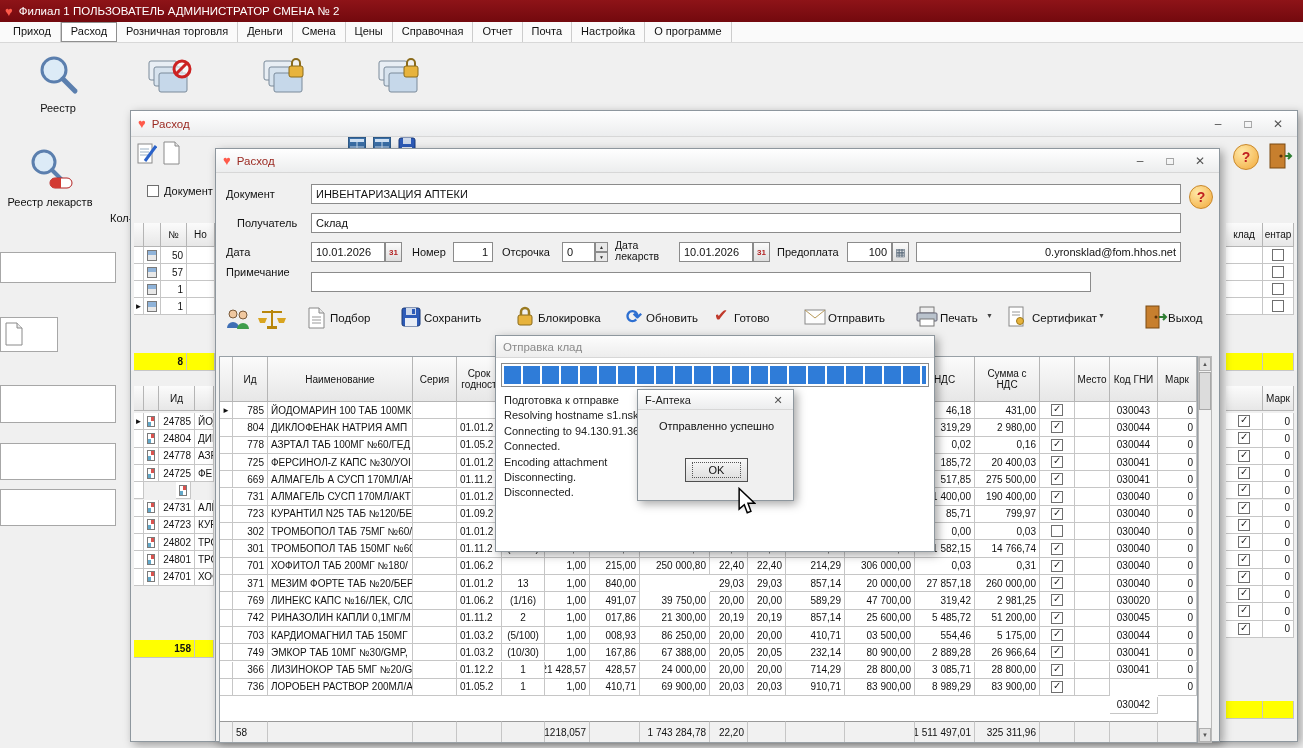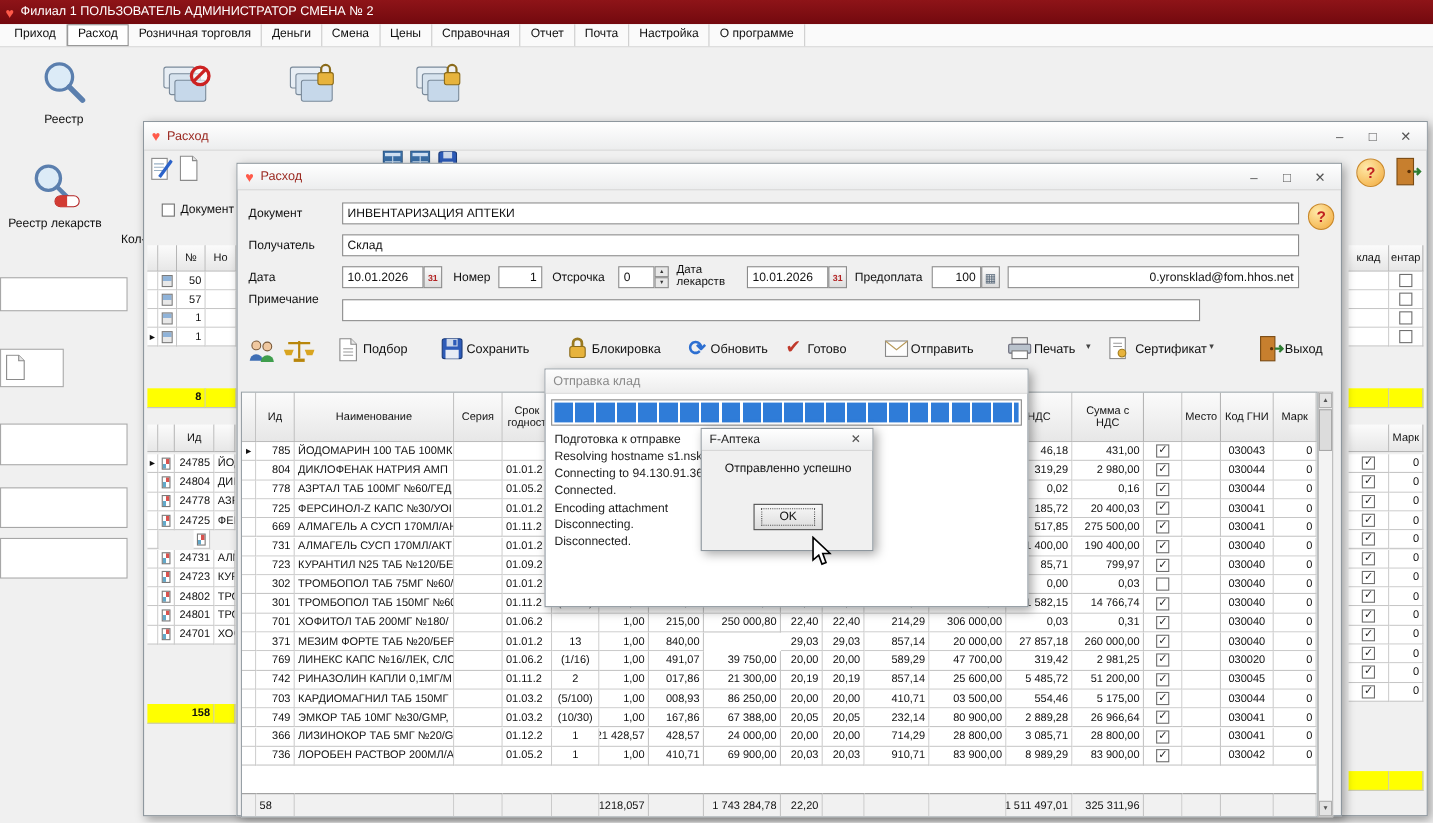--- a/index.html
+++ b/index.html
@@ -514,21 +514,21 @@
       <span class="wbtn g-close"></span>
     </span>
   </div>
   <span class="helpbtn" style="left:973px;top:36px;width:24px;height:24px;"></span>
 
   <span class="lbl" style="left:10px;top:39px;">Документ</span>
   <div class="tb" style="left:95px;top:35px;width:870px;">
       <span>ИНВЕНТАРИЗАЦИЯ АПТЕКИ</span>
     </div>
 
-  <span class="lbl" style="left:10px;top:68px;">Получатель</span>
+  <span class="lbl" style="left:21px;top:68px;">Получатель</span>
   <div class="tb" style="left:95px;top:64px;width:870px;">
       <span>Склад</span>
     </div>
 
   <span class="lbl" style="left:10px;top:97px;">Дата</span>
   <div class="tb" style="left:95px;top:93px;width:74px;">
       <span>10.01.2026</span>
     </div>
   <div class="minibtn" style="left:169px;top:93px;">
       <span class="cal">31</span>
@@ -1062,21 +1062,21 @@
         <div class="cell" style="width: 38px; height: 17.3px; justify-content: flex-end;">20,03</div>
         <div class="cell" style="width: 38px; height: 17.3px; justify-content: flex-end;">20,03</div>
         <div class="cell" style="width: 59px; height: 17.3px; justify-content: flex-end;">910,71</div>
         <div class="cell" style="width: 70px; height: 17.3px; justify-content: flex-end;">83 900,00</div>
         <div class="cell" style="width: 60px; height: 17.3px; justify-content: flex-end;">8 989,29</div>
         <div class="cell" style="width: 65px; height: 17.3px; justify-content: flex-end;">83 900,00</div>
         <div class="cell" style="width: 35px; height: 17.3px; justify-content: center;">
           <span class="cb on"></span>
         </div>
         <div class="cell" style="width: 35px; height: 17.3px; justify-content: center;"></div>
-        <div class="cell" style="width: 48px; height: 17.3px; justify-content: center;">030042</div>
+        <div class="cell" style="width: 48px; height: 17.3px; justify-content: center; margin-top: 18px;">030042</div>
         <div class="cell" style="width: 39px; height: 17.3px; justify-content: flex-end;">0</div>
       </div>
       <div class="row" style="top: 364px;">
         <div class="cell tot" style="width: 13px; height: 23px; border-top: 1px solid rgb(154, 154, 154); justify-content: center;"></div>
         <div class="cell tot" style="width: 35px; height: 23px; border-top: 1px solid rgb(154, 154, 154); justify-content: flex-start;">58</div>
         <div class="cell tot" style="width: 145px; height: 23px; border-top: 1px solid rgb(154, 154, 154); justify-content: center;"></div>
         <div class="cell tot" style="width: 44px; height: 23px; border-top: 1px solid rgb(154, 154, 154); justify-content: center;"></div>
         <div class="cell tot" style="width: 45px; height: 23px; border-top: 1px solid rgb(154, 154, 154); justify-content: center;"></div>
         <div class="cell tot" style="width: 43px; height: 23px; border-top: 1px solid rgb(154, 154, 154); justify-content: center;"></div>
         <div class="cell tot" style="width: 45px; height: 23px; border-top: 1px solid rgb(154, 154, 154); justify-content: flex-end;">1218,057</div>

